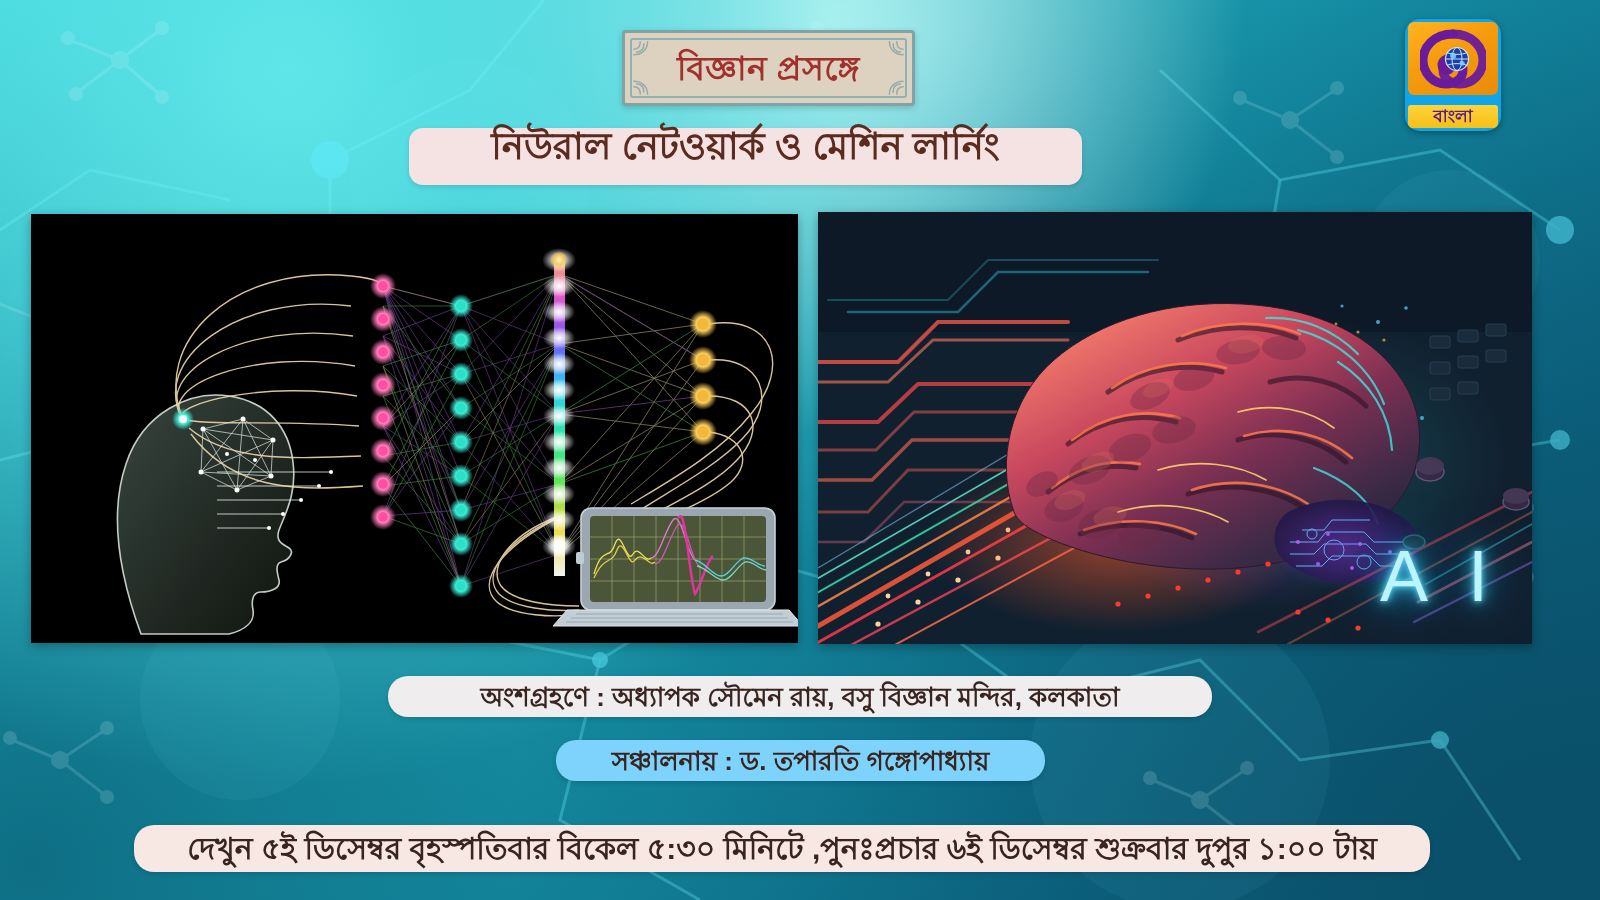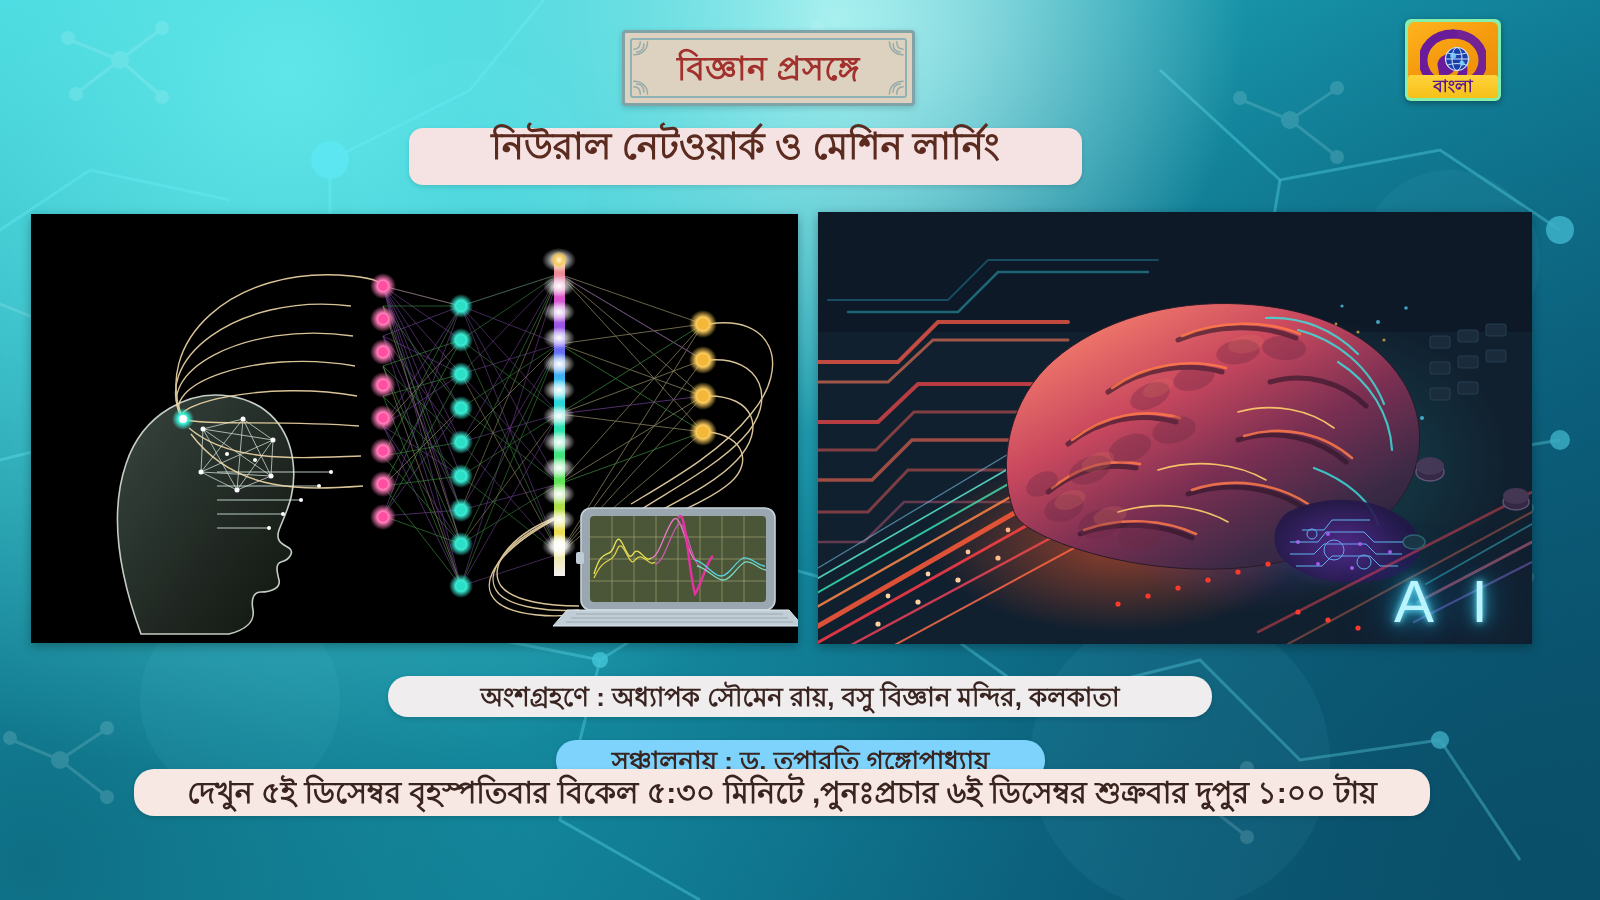--- a/index.html
+++ b/index.html
@@ -78,22 +78,22 @@
   
   .brain-scene{position:absolute;inset:0;
     background:
       radial-gradient(ellipse at 70% 42%, rgba(255,90,60,.30) 0%, rgba(255,90,60,0) 46%),
       radial-gradient(ellipse at 20% 20%, rgba(30,80,130,.55) 0%, rgba(30,80,130,0) 60%),
       radial-gradient(ellipse at 90% 80%, rgba(120,40,140,.35) 0%, rgba(120,40,140,0) 55%),
       linear-gradient(160deg,#10202f 0%,#14263a 40%,#1a1f33 70%,#101a28 100%);
   }
   .brain-scene svg{position:absolute;inset:0;width:100%;height:100%;}
   .ai-text{
-    position:absolute;right:32px;bottom:12px;
-    font-size:60px;font-weight:300;letter-spacing:12px;
+    position:absolute;right:32px;bottom:32px;
+    font-size:72px;font-weight:300;letter-spacing:12px;
     color:#b9f4ff;
     text-shadow:0 0 6px #6fe6ff,0 0 16px #39d6ff,0 0 34px #1aa8e0,0 0 60px #0b7fc0;
     font-family:"Liberation Sans",sans-serif;
     line-height:1;
   }
 
   
   .pill{
     position:absolute;display:flex;align-items:center;justify-content:center;
     border-radius:20px;box-shadow:0 2px 5px rgba(0,0,0,.15);
@@ -101,28 +101,28 @@
   }
   .pill-participants{
     left:388px;top:676px;width:824px;height:41px;background:#efedee;
   }
   .pill-participants .ptext{font-size:26px;font-weight:bold;color:#3a2420;}
   .pill-host{
     left:556px;top:740px;width:489px;height:41px;background:#7dd3fc;
   }
   .pill-host .ptext{font-size:26px;font-weight:bold;color:#3a2420;}
   .pill-schedule{
-    left:134px;top:769px;width:1296px;height:47px;background:#f7e8e4;
+    left:134px;top:825px;width:1296px;height:47px;background:#f7e8e4;
   }
   .pill-schedule .ptext{font-size:30px;font-weight:bold;color:#3a2420;}
 
   
   .logo{
-    position:absolute;left:1405px;top:19px;width:96px;height:82px;
-    background:#86efac;border-radius:6px;
+    position:absolute;left:1405px;top:19px;width:96px;height:112px;
+    background:#0ea5e9;border-radius:15px;
     box-shadow:0 2px 6px rgba(0,0,0,.35);overflow:hidden;
   }
   .logo-top{
     position:absolute;left:3px;top:3px;right:3px;height:73px;
     background:linear-gradient(150deg,#ffb41f 0%,#f59b0d 45%,#e88c08 100%);
     border-radius:6px;
     display:flex;align-items:center;justify-content:center;
   }
   .logo-top svg{width:66px;height:60px;}
   .logo-bottom{

